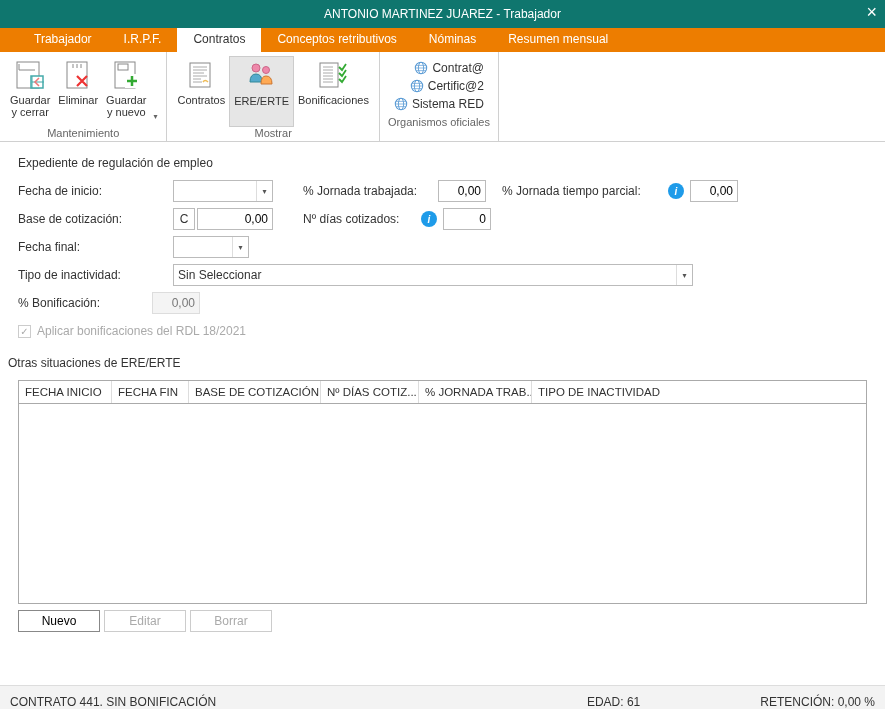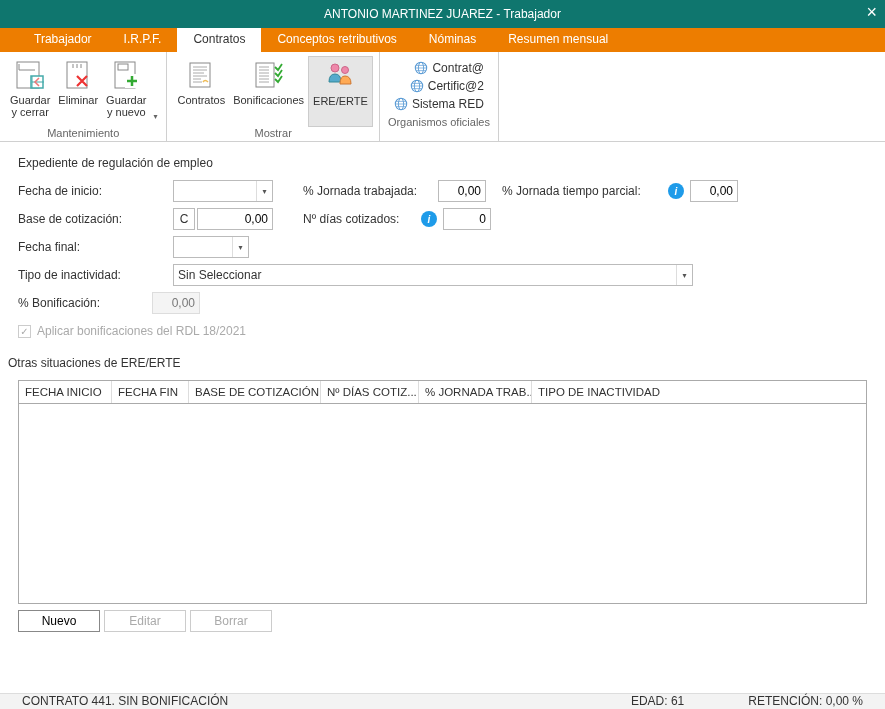--- a/index.html
+++ b/index.html
@@ -37,21 +37,21 @@
 .chkbox { width: 13px; height: 13px; border: 1px solid #888; background:#fff; cursor: pointer; display: inline-flex; align-items: center; justify-content: center; font-size: 10px; color: #888; }
 .chkbox.dis { border-color: #ccc; }
 .chkrow.dis, .chkbox.dis { color: #aaa; cursor: default; }
 .sec2 { margin-top: 14px; }
 .grid { border: 1px solid #aaa; height: 224px; background: #fff; }
 .ghead { display: flex; border-bottom: 1px solid #aaa; }
 .gcol { padding: 5px 6px; font-size: 11.5px; border-right: 1px solid #ddd; text-align: left; white-space: nowrap; overflow: hidden; }
 .gbtnrow { display: flex; gap: 4px; margin-top: 6px; }
 .gbtn { width: 82px; height: 22px; border: 1px solid #888; background: #fff; font-size: 12px; cursor: pointer; }
 .gbtn.dis { color: #aaa; border-color: #ccc; cursor: default; }
-.statusbar { position: absolute; bottom: 0; left: 0; right: 0; height: 16px; background: #f3f3f3; border-top: 1px solid #ddd; display: flex; align-items: flex-start; padding: 0 22px; font-size: 11px; color: #333; }
+.statusbar { position: absolute; bottom: 0; left: 0; right: 0; height: 24px; background: #f3f3f3; border-top: 1px solid #ddd; display: flex; align-items: flex-end; padding: 0 10px; font-size: 11px; color: #333; }
 .statusbar .sfill { flex: 1; }
 </style>
 </head>
 <body>
 
 <div class="titlebar">
   <span class="title">ANTONIO MARTINEZ JUAREZ - Trabajador</span>
   <span class="close">×</span>
 </div>
 
@@ -112,40 +112,40 @@
       <div class="rbtn">
         <span class="icn">
           <svg width="30" height="30" viewBox="0 0 30 30">
               <rect x="4" y="3" width="20" height="24" fill="#fff" stroke="#888"></rect>
               <path d="M7 7 L21 7 M7 10 L21 10 M7 13 L18 13 M7 16 L21 16 M7 19 L15 19 M7 22 L16 22" stroke="#aaa"></path>
               <path d="M17 22 Q19 19 22 22" stroke="#eb5" stroke-width="1.5" fill="none"></path>
             </svg>
         </span>
         <span class="lbl">Contratos</span>
       </div>
-      <div class="rbtn">
-        <span class="icn">
-          <svg width="30" height="30" viewBox="0 0 30 30">
-              <rect x="2" y="3" width="18" height="24" fill="#fff" stroke="#888"></rect>
-              <path d="M5 7 L15 7 M5 10 L15 10 M5 13 L15 13 M5 16 L15 16 M5 19 L15 19 M5 22 L15 22" stroke="#aaa"></path>
-              <path d="M21 7 L24 10 L28 4 M21 13 L24 16 L28 10 M21 19 L24 22 L28 16" stroke="#3a3" stroke-width="1.8" fill="none"></path>
-            </svg>
-        </span>
-        <span class="lbl">Bonificaciones</span>
-      </div>
       <div class="rbtn sel">
         <span class="icn">
           <svg width="32" height="32" viewBox="0 0 32 32">
               <circle cx="10" cy="8" r="4" fill="#e8a" stroke="#c68"></circle>
               <path d="M4 22 Q4 14 10 14 Q16 14 16 22 Z" fill="#5ac" stroke="#389"></path>
               <circle cx="20" cy="10" r="3.5" fill="#e8a" stroke="#c68"></circle>
               <path d="M15 24 Q15 16 20 16 Q26 16 26 24 Z" fill="#fa5" stroke="#c73"></path>
             </svg>
         </span>
         <span class="lbl">ERE/ERTE</span>
+      </div>
+      <div class="rbtn">
+        <span class="icn">
+          <svg width="30" height="30" viewBox="0 0 30 30">
+              <rect x="2" y="3" width="18" height="24" fill="#fff" stroke="#888"></rect>
+              <path d="M5 7 L15 7 M5 10 L15 10 M5 13 L15 13 M5 16 L15 16 M5 19 L15 19 M5 22 L15 22" stroke="#aaa"></path>
+              <path d="M21 7 L24 10 L28 4 M21 13 L24 16 L28 10 M21 19 L24 22 L28 16" stroke="#3a3" stroke-width="1.8" fill="none"></path>
+            </svg>
+        </span>
+        <span class="lbl">Bonificaciones</span>
       </div>
     </div>
     <div class="glabel">Mostrar</div>
   </div>
 
   <div class="rgroup">
     <div class="linklist">
       <div class="linkitem">
         <svg class="globe" viewBox="0 0 16 16">
             <circle cx="8" cy="8" r="6.5" fill="none" stroke="#5a9bd5" stroke-width="1.2"></circle>
@@ -248,15 +248,15 @@
       <button class="gbtn">Nuevo</button>
       <button class="gbtn dis">Editar</button>
       <button class="gbtn dis">Borrar</button>
     </div>
   </div>
 </div>
 
 <div class="statusbar">
   <span>CONTRATO 441.  SIN BONIFICACIÓN</span>
   <span class="sfill"></span>
-  <span style="margin-right:64px">EDAD: 61</span>
+  <span style="margin-right:120px">EDAD: 61</span>
   <span>RETENCIÓN: 0,00 %</span>
 </div>
 
 </body></html>

